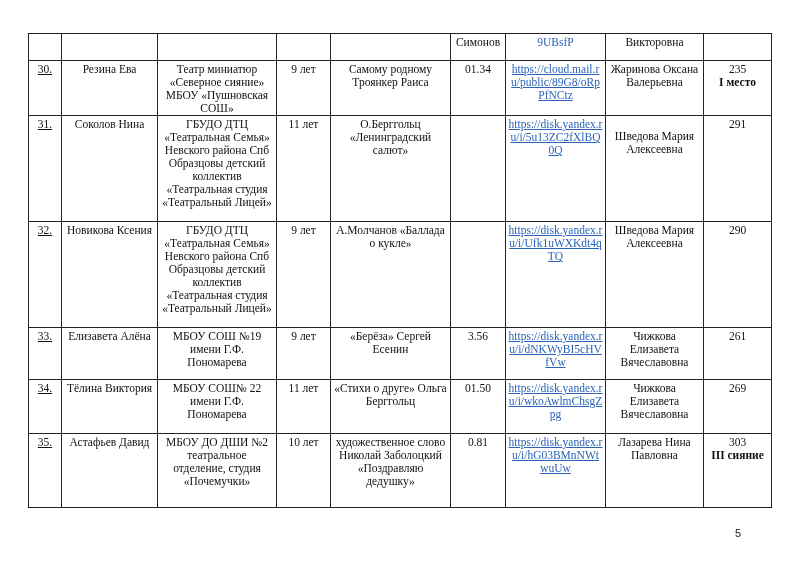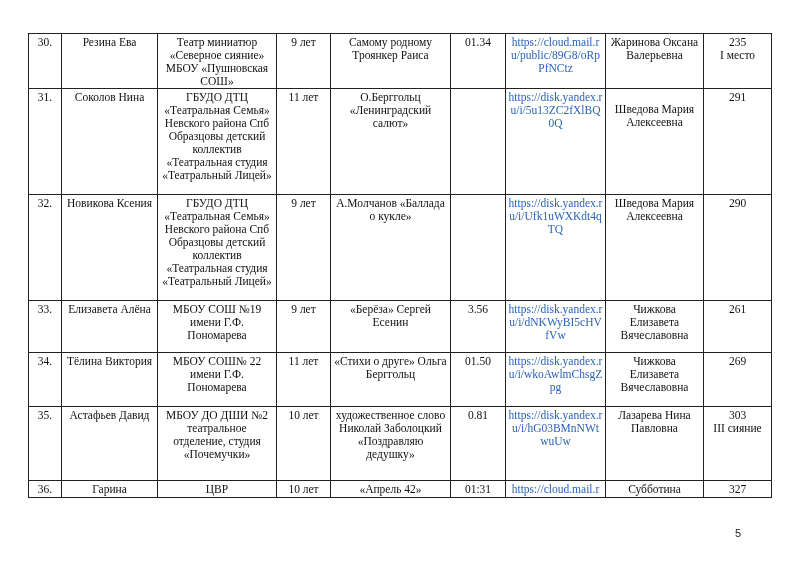--- a/index.html
+++ b/index.html
@@ -8,25 +8,25 @@
   .page { position:absolute; left:0; top:0; width:800px; height:566px; background:#fff; }
   table.results {
     position:absolute; left:28px; top:33px;
     border-collapse:collapse; table-layout:fixed;
     width:743px; font-size:11.5px; line-height:13px;
   }
   table.results td {
     border:1.3px solid #222; vertical-align:top; text-align:center;
     padding:2px 2px 0 2px; overflow:hidden; word-wrap:break-word;
   }
-  td.num { text-align:left; padding-left:4px; }
+  td.num { text-align:left; padding-left:4px;text-decoration:underline; }
   td.mid { vertical-align:middle; }
-  a.link { color:#2a63b8; word-break:break-all; }
+  a.link { color:#2a63b8; text-decoration:underline; word-break:break-all; }
   a.link.plain { text-decoration:none; }
-  .place { font-weight:normal; display:block; }
+  .place { font-weight:bold; display:block; }
   .pagenum { position:absolute; left:735px; top:527px; font-family:"Liberation Sans", sans-serif;
              font-size:11px; color:#222; }
 </style>
 </head>
 <body>
 
 <div class="page">
   <table class="results">
     <colgroup>
       <col style="width:33px">
@@ -34,20 +34,31 @@
       <col style="width:119px">
       <col style="width:54px">
       <col style="width:120px">
       <col style="width:55px">
       <col style="width:100px">
       <col style="width:98px">
       <col style="width:68px">
     </colgroup>
 
     <tbody>
+        <tr style="height:27px">
+      <td class="num"></td>
+      <td></td>
+      <td></td>
+      <td></td>
+      <td></td>
+      <td>Симонов</td>
+      <td><a class="link plain">9UBsfP</a></td>
+      <td>Викторовна</td>
+      <td></td>
+    </tr>
 
     <tr style="height:52px">
       <td class="num">30.</td>
       <td class="mid">Резина Ева</td>
       <td>Театр миниатюр «Северное сияние» МБОУ «Пушновская СОШ»</td>
       <td>9 лет</td>
       <td>Самому родному Троянкер Раиса</td>
       <td>01.34</td>
       <td><a class="link">https://cloud.mail.ru/public/89G8/oRpPfNCtz</a></td>
       <td>Жаринова Оксана Валерьевна</td>
@@ -107,28 +118,17 @@
       <td>Астафьев Давид</td>
       <td>МБОУ ДО ДШИ №2 театральное отделение, студия «Почемучки»</td>
       <td class="mid">10 лет</td>
       <td>художественное слово Николай Заболоцкий «Поздравляю дедушку»</td>
       <td>0.81</td>
       <td><a class="link">https://disk.yandex.ru/i/hG03BMnNWtwuUw</a></td>
       <td>Лазарева Нина Павловна</td>
       <td><span>303</span><span class="place">III сияние</span></td>
     </tr>
 
-    <tr style="height:17px">
-      <td class="num">36.</td>
-      <td>Гарина</td>
-      <td>ЦВР</td>
-      <td>10 лет</td>
-      <td>«Апрель 42»</td>
-      <td>01:31</td>
-      <td><a class="link plain">https://cloud.mail.r</a></td>
-      <td>Субботина</td>
-      <td><span>327</span><span class="place"></span></td>
-    </tr>
   </tbody>
     </table>
 
   <div class="pagenum">5</div>
 </div>
 
 </body></html>

